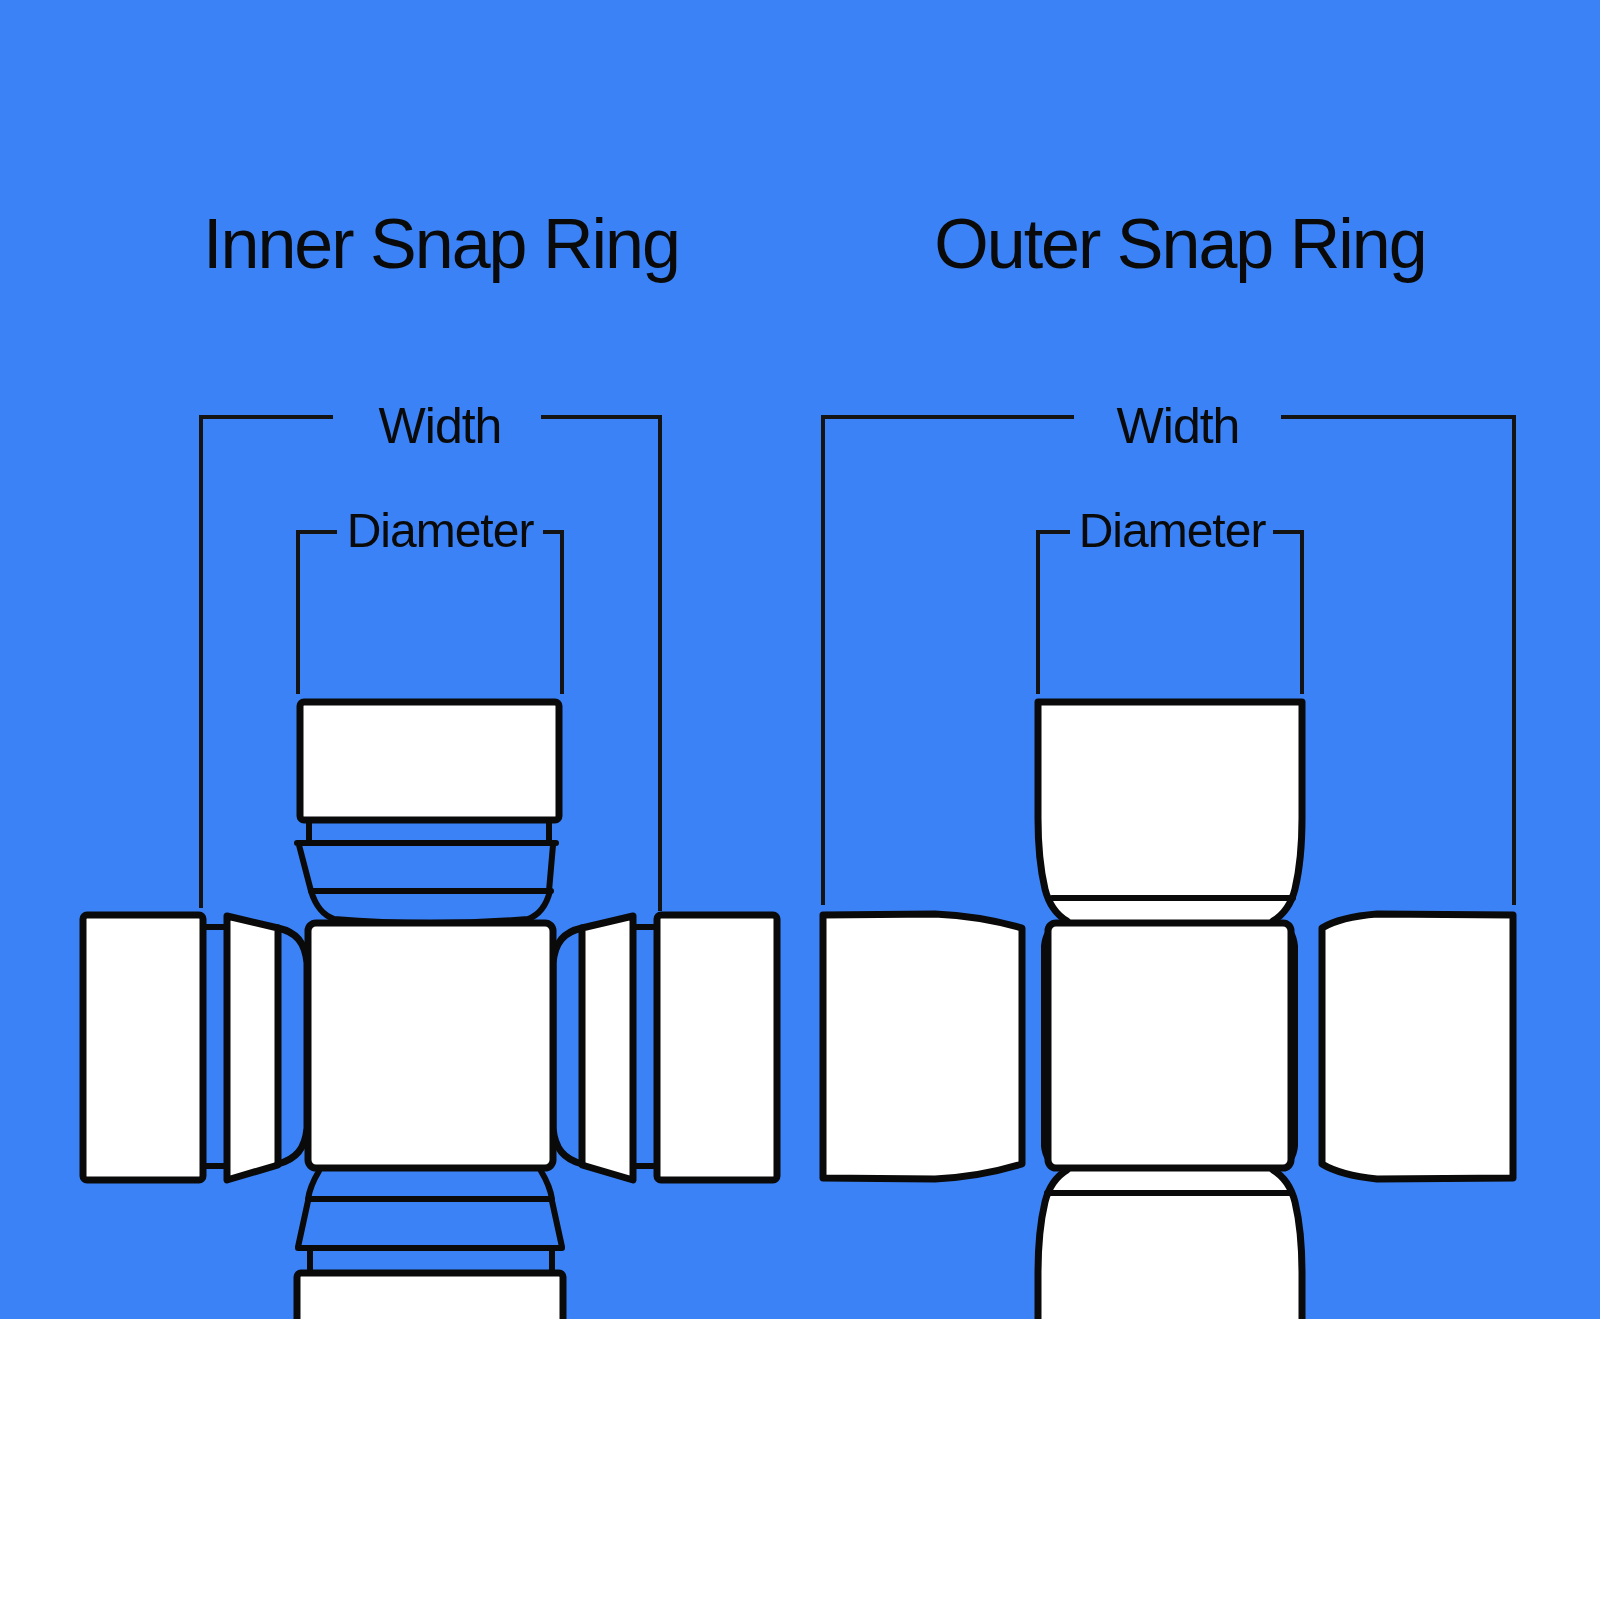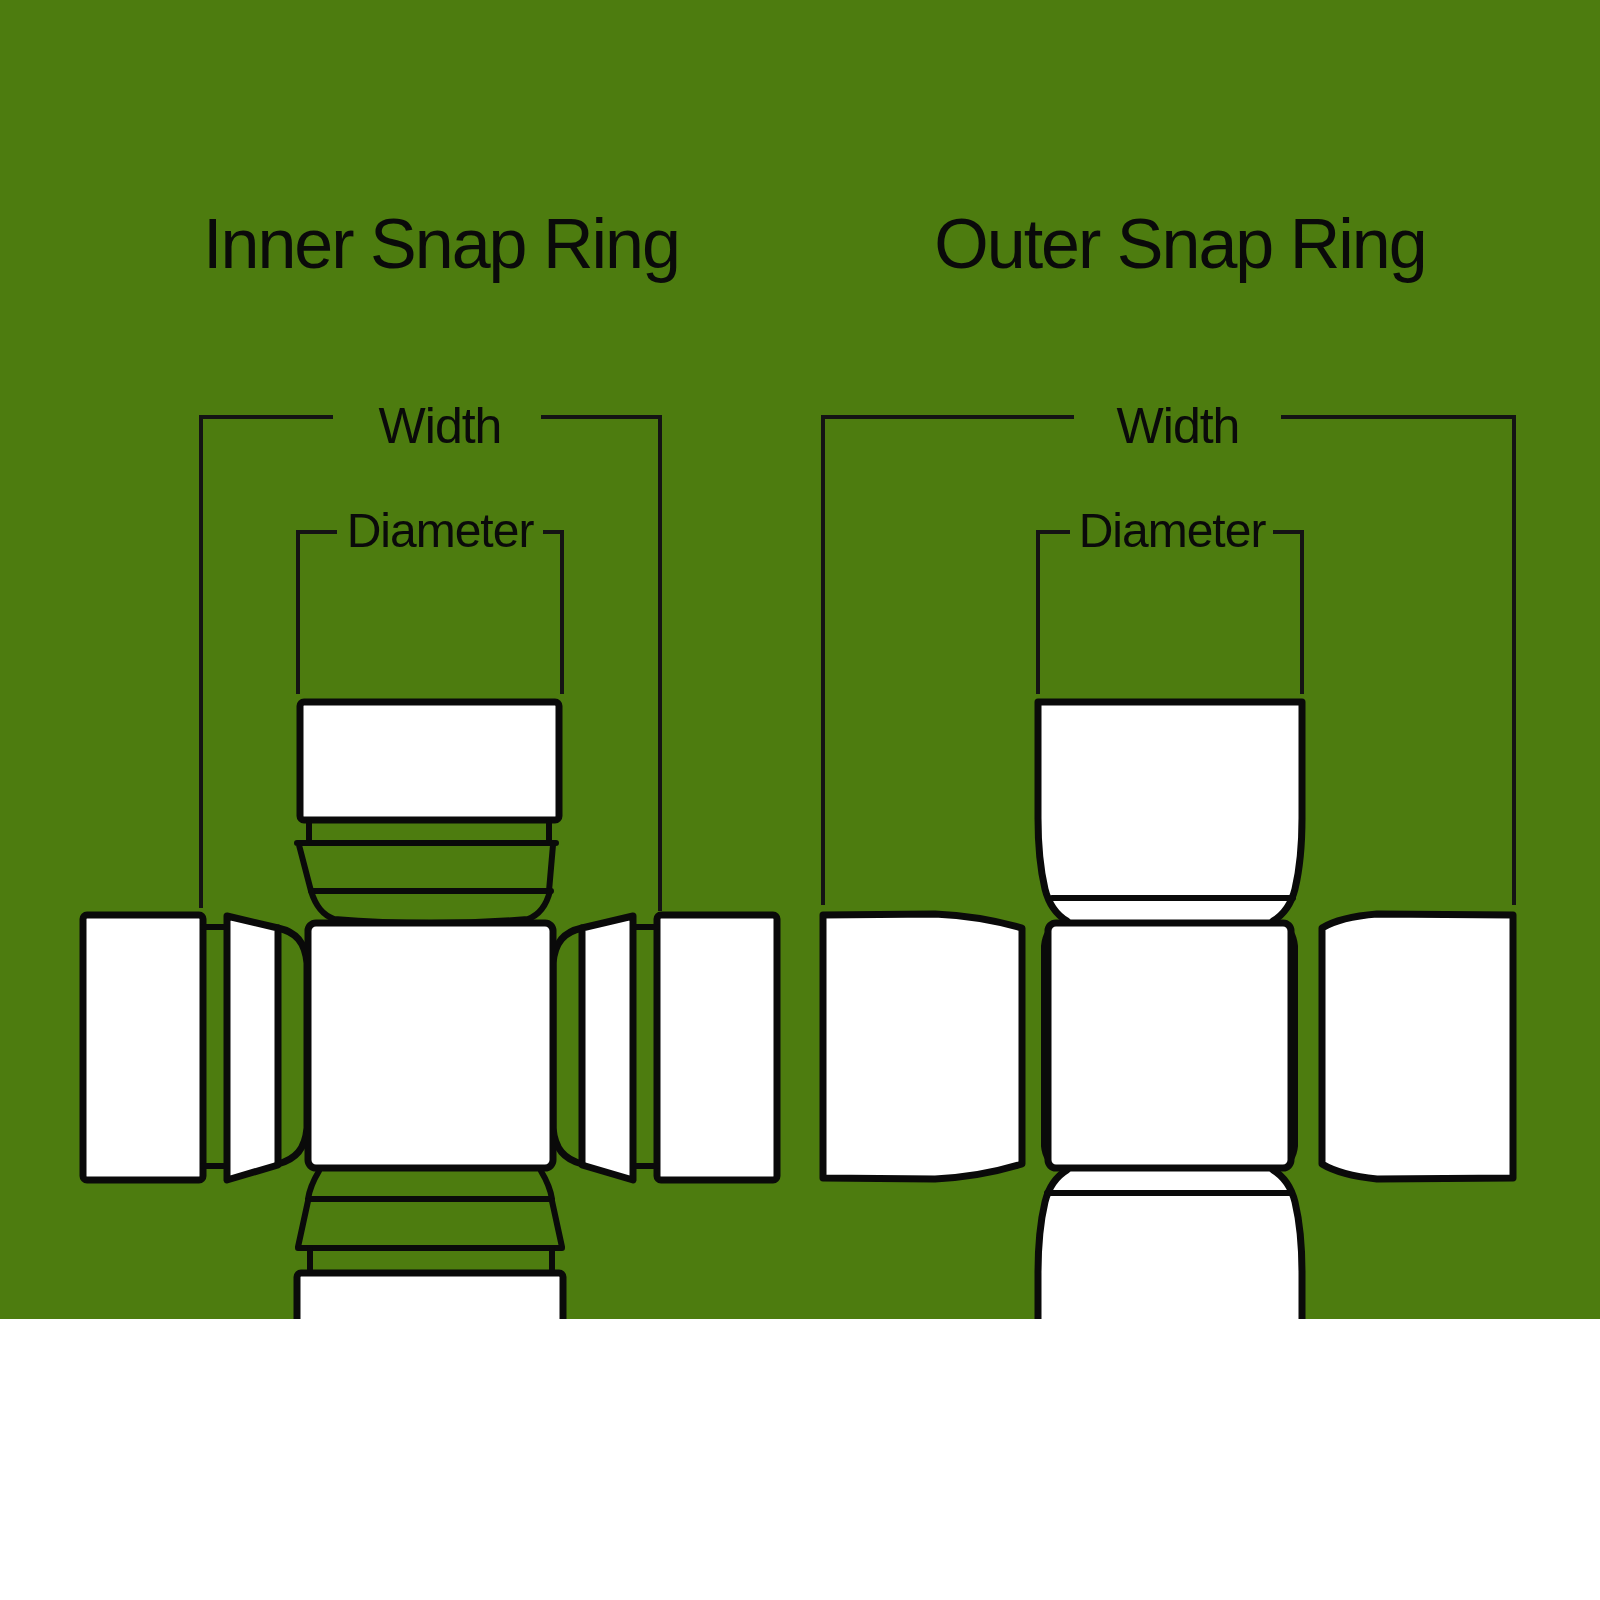--- a/index.html
+++ b/index.html
@@ -4,21 +4,21 @@
 <style>
   html, body {
     margin: 0;
     padding: 0;
     background: #ffffff;
   }
   .stage {
     width: 1600px;
     height: 1319px;
     position: relative;
-    background: #4d7c0f;
+    background: #3b82f6;
     overflow: hidden;
   }
   svg {
     display: block;
     width: 1600px;
     height: 1600px;
   }
   .title-text {
     font-family: "Liberation Sans", "DejaVu Sans", sans-serif;
     font-size: 70px;

